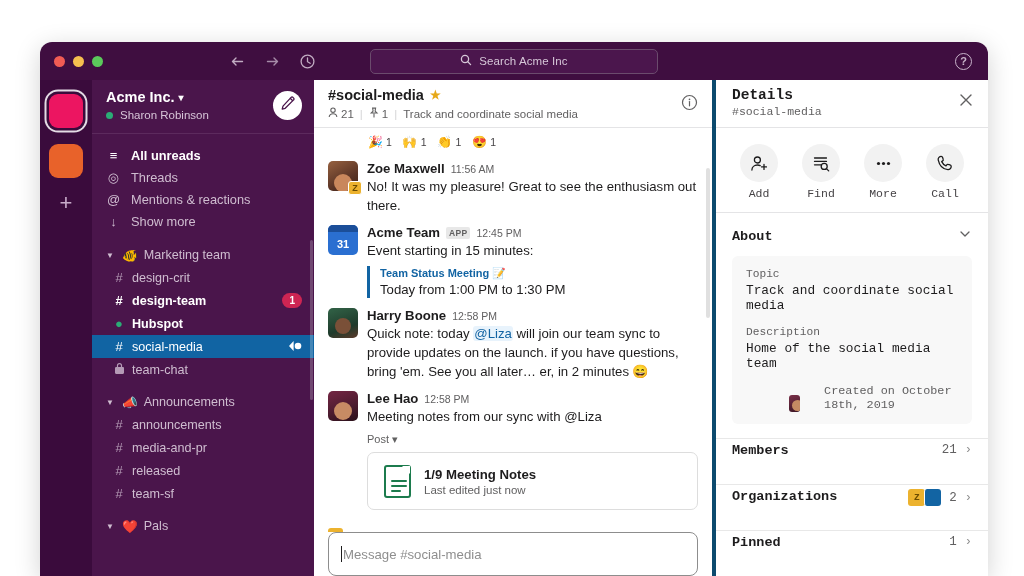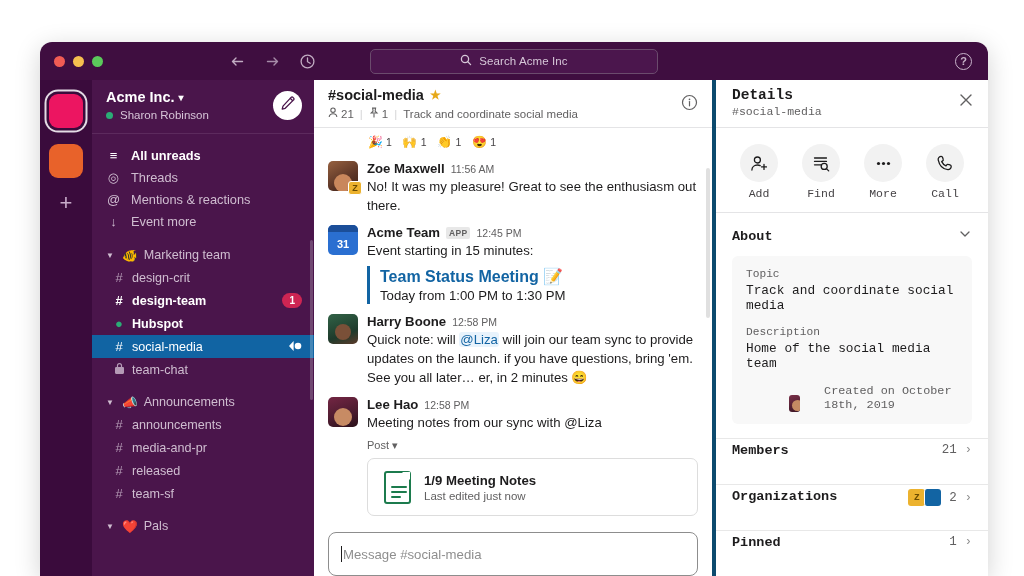--- a/index.html
+++ b/index.html
@@ -223,21 +223,21 @@
   }
   .time { font-size: 10.5px; color: #616061; }
   .msg-text {
     font-size: 13.2px; line-height: 19px; color: #1D1C1D; margin-top: 1px;
   }
   .mention { color: #1264A3; background: #E8F3FC; border-radius: 3px; padding: 0 1px; }
 
   .quote {
     border-left: 3px solid #1264A3; padding: 1px 0 1px 10px; margin-top: 6px;
   }
-  .quote-title { color: #1264A3; font-size: 16px; font-weight: 700; }
+  .quote-title { color: #1264A3; font-size: 11px; font-weight: 700; }
   .quote-sub { font-size: 13.2px; color: #1D1C1D; margin-top: 2px; }
 
   .post-label { font-size: 11px; color: #616061; margin-top: 7px; }
   .post-card {
     margin-top: 6px; border: 1px solid #DDDDDD; border-radius: 7px;
     height: 58px; display: flex; align-items: center; gap: 13px;
     padding: 0 16px; max-width: 358px;
   }
   .doc-icon {
     width: 27px; height: 33px; border: 2px solid #1C7B4D; border-radius: 3px;
@@ -429,21 +429,21 @@
         <div class="nav-item">
           <span class="gl">◎</span>
           <span>Threads</span>
         </div>
         <div class="nav-item">
           <span class="gl">@</span>
           <span>Mentions &amp; reactions</span>
         </div>
         <div class="nav-item">
           <span class="gl">↓</span>
-          <span>Event more</span>
+          <span>Show more</span>
         </div>
       </div>
 
       <div class="chan-scroll">
 
         <div class="group-head">
           <span class="caret">▼</span>
           <span>🐠</span>
           <span>Marketing team</span>
         </div>
@@ -611,21 +611,21 @@
         <div class="msg">
           <div class="av-wrap">
             <div class="avatar av-harry"></div>
           </div>
           <div class="msg-body">
             <div class="msg-head">
               <span class="sender">Harry Boone</span>
               <span class="time">12:58 PM</span>
             </div>
             <div class="msg-text">
-              <span>Quick note: will </span><span class="mention">@Liza</span><span> will join our team sync to provide updates on the launch. if you have questions, bring 'em. See you all later… er, in 2 minutes 😄</span>
+              <span>Quick note: today </span><span class="mention">@Liza</span><span> will join our team sync to provide updates on the launch. if you have questions, bring 'em. See you all later… er, in 2 minutes 😄</span>
             </div>
           </div>
         </div>
 
         <div class="msg">
           <div class="av-wrap">
             <div class="avatar av-lee"></div>
           </div>
           <div class="msg-body">
             <div class="msg-head">

